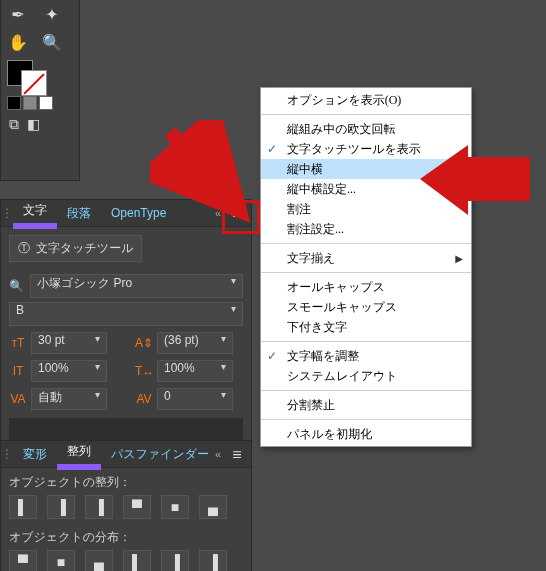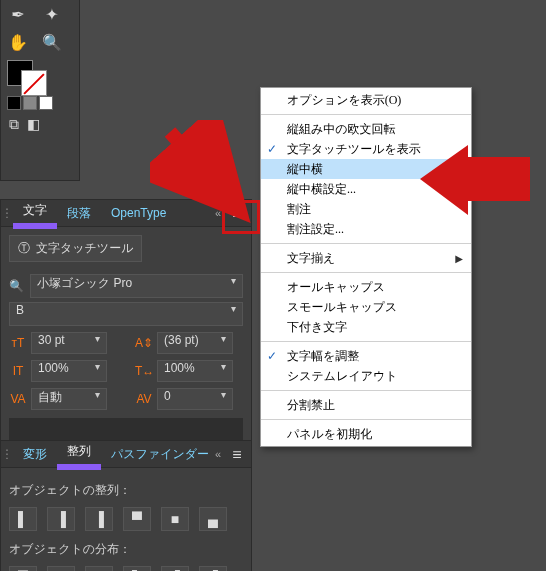--- a/index.html
+++ b/index.html
@@ -33,21 +33,21 @@
 .num-row{display:flex;gap:28px;margin-top:6px;}
 .num-pair{display:flex;align-items:center;gap:4px;}
 .num-label{color:#f97316;font-size:12px;width:18px;text-align:center;}
 .num-field{width:62px;height:20px;background:#474747;border:1px solid #555;display:flex;align-items:flex-start;justify-content:space-between;padding:0 6px;}
 .darkbar{height:24px;background:#2e2e2e;margin-top:8px;}
 
 
 .alignpanel{position:absolute;left:0;top:440px;width:250px;height:140px;background:#3f3f3f;border:1px solid #2b2b2b;overflow:hidden;}
 .alignpanel .tabbar{background:#383838;}
 .alignbody{padding:6px 8px;}
-.sect{color:#cfcfcf;margin:8px 0;font-family:Liberation Mono, monospace;}
+.sect{color:#cfcfcf;margin:0 0;font-family:Liberation Mono, monospace;}
 .btnrow{display:flex;gap:10px;margin:4px 0 10px;}
 .albtn{width:26px;height:22px;background:#474747;border:1px solid #555;display:flex;align-items:center;justify-content:center;color:#ddd;font-size:14px;}
 
 
 .menu{position:absolute;left:260px;top:87px;width:210px;background:#fff;color:#000;border:1px solid #9a9a9a;box-shadow:2px 3px 6px rgba(0,0,0,.35);padding:2px 0;z-index:10;font-family:Liberation Serif, serif;}
 .mi{display:flex;align-items:center;height:20px;padding:0 22px 0 26px;position:relative;white-space:nowrap;}
 .mi.sel{background:#bfe1fb;}
 .mi.sep{height:0;border-top:1px solid #d0d0d0;margin:4px 0;padding:0;}
 .mi .chk{position:absolute;left:6px;font-size:12px;color:#2a6cbf;}
 .mi .sub{position:absolute;right:8px;font-size:10px;color:#333;}

